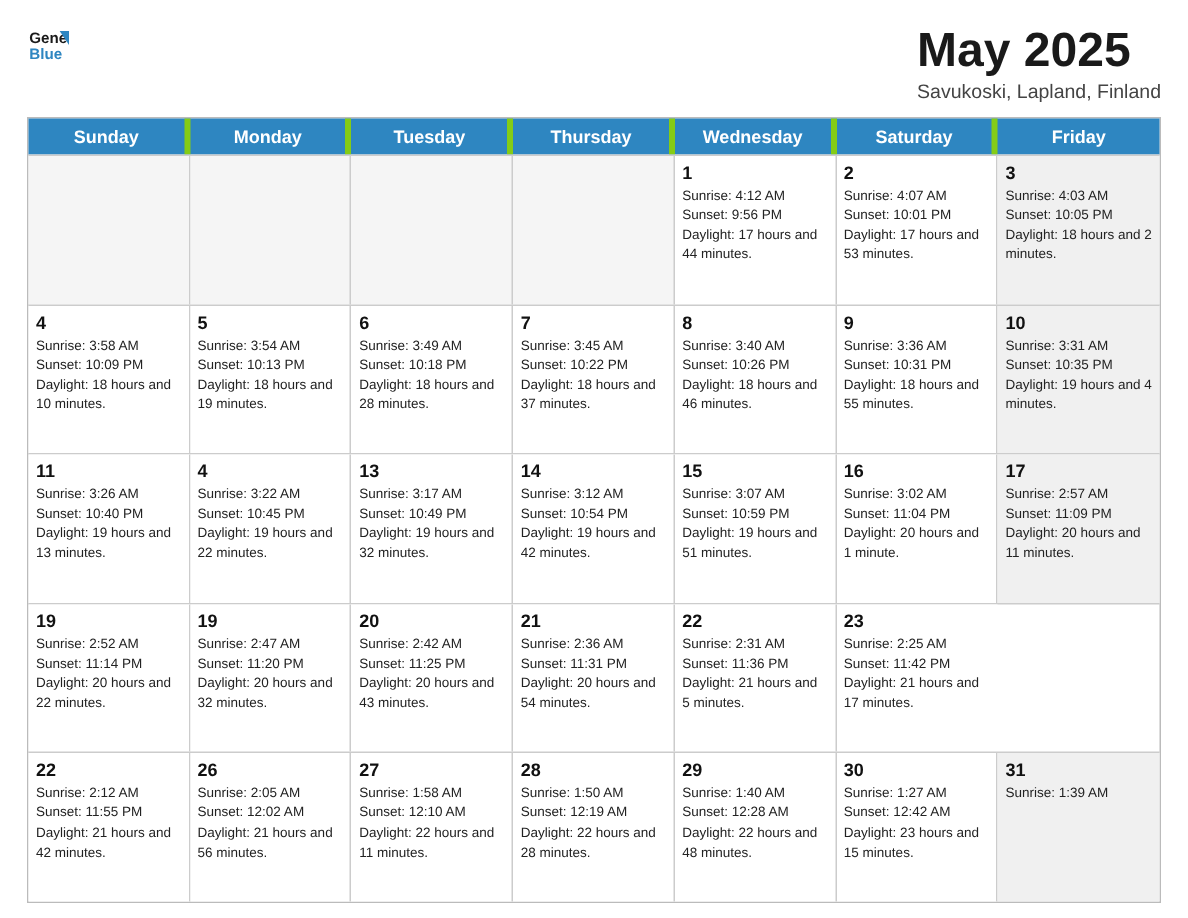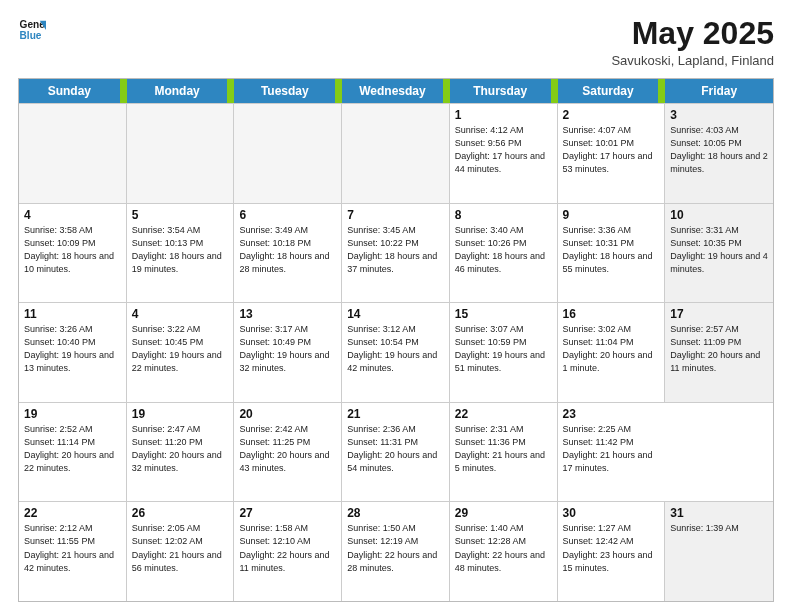--- a/index.html
+++ b/index.html
@@ -26,21 +26,21 @@
     .logo {
       display: flex;
       align-items: center;
       gap: 4px;
     }
     .logo-icon {
       width: 28px;
       height: 28px;
     }
     .title-block {
-      text-align: right;
+      text-align: left;
     }
     .main-title {
       font-size: 32px;
       font-weight: bold;
       color: #1a1a1a;
       line-height: 1.1;
     }
     .subtitle {
       font-size: 13px;
       color: #444;
@@ -56,21 +56,21 @@
       display: grid;
       grid-template-columns: repeat(7, 1fr);
       background: #2e86c1;
     }
     .cal-header-cell {
       color: #fff;
       font-size: 12px;
       font-weight: bold;
       text-align: center;
       padding: 5px 4px;
-      border-right: 7px solid #84cc16;
+      border-right: 4px solid #84cc16;
     }
     .cal-header-cell:last-child { border-right: none; }
     .cal-body {
       flex: 1;
       display: flex;
       flex-direction: column;
     }
     .cal-row {
       display: grid;
       grid-template-columns: repeat(7, 1fr);
@@ -117,22 +117,22 @@
       <div class="main-title">May 2025</div>
       <div class="subtitle">Savukoski, Lapland, Finland</div>
     </div>
   </div>
 
   <div class="calendar">
     <div class="cal-header-row">
     <div class="cal-header-cell">Sunday</div>
         <div class="cal-header-cell">Monday</div>
         <div class="cal-header-cell">Tuesday</div>
+        <div class="cal-header-cell">Thursday</div>
         <div class="cal-header-cell">Wednesday</div>
-        <div class="cal-header-cell">Thursday</div>
         <div class="cal-header-cell">Saturday</div>
         <div class="cal-header-cell">Friday</div>
       </div>
     <div class="cal-body">
     <div class="cal-row">
           <div class="cal-cell empty"></div>
           <div class="cal-cell empty"></div>
           <div class="cal-cell empty"></div>
           <div class="cal-cell empty"></div>
           <div class="cal-cell">

